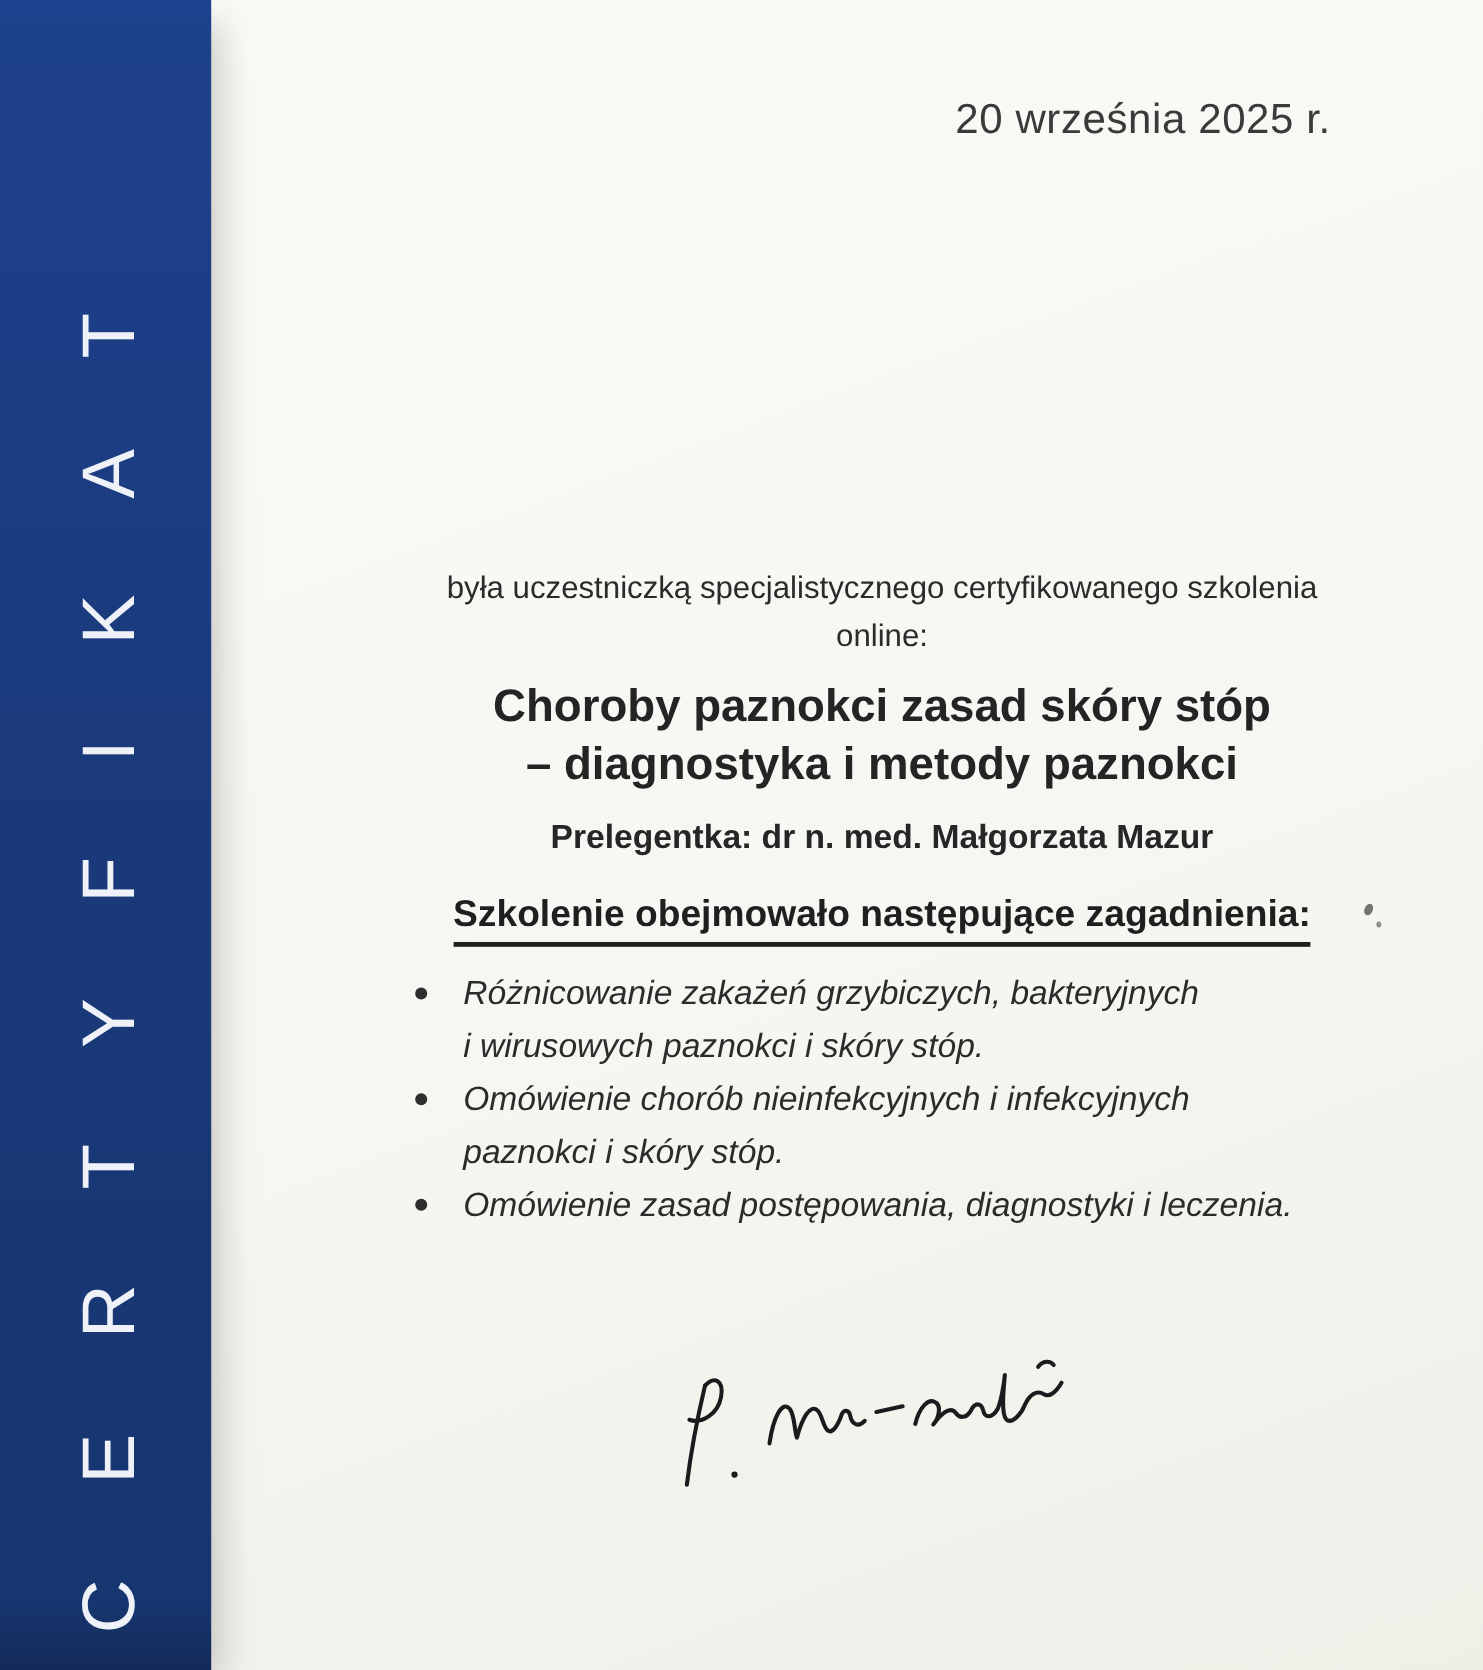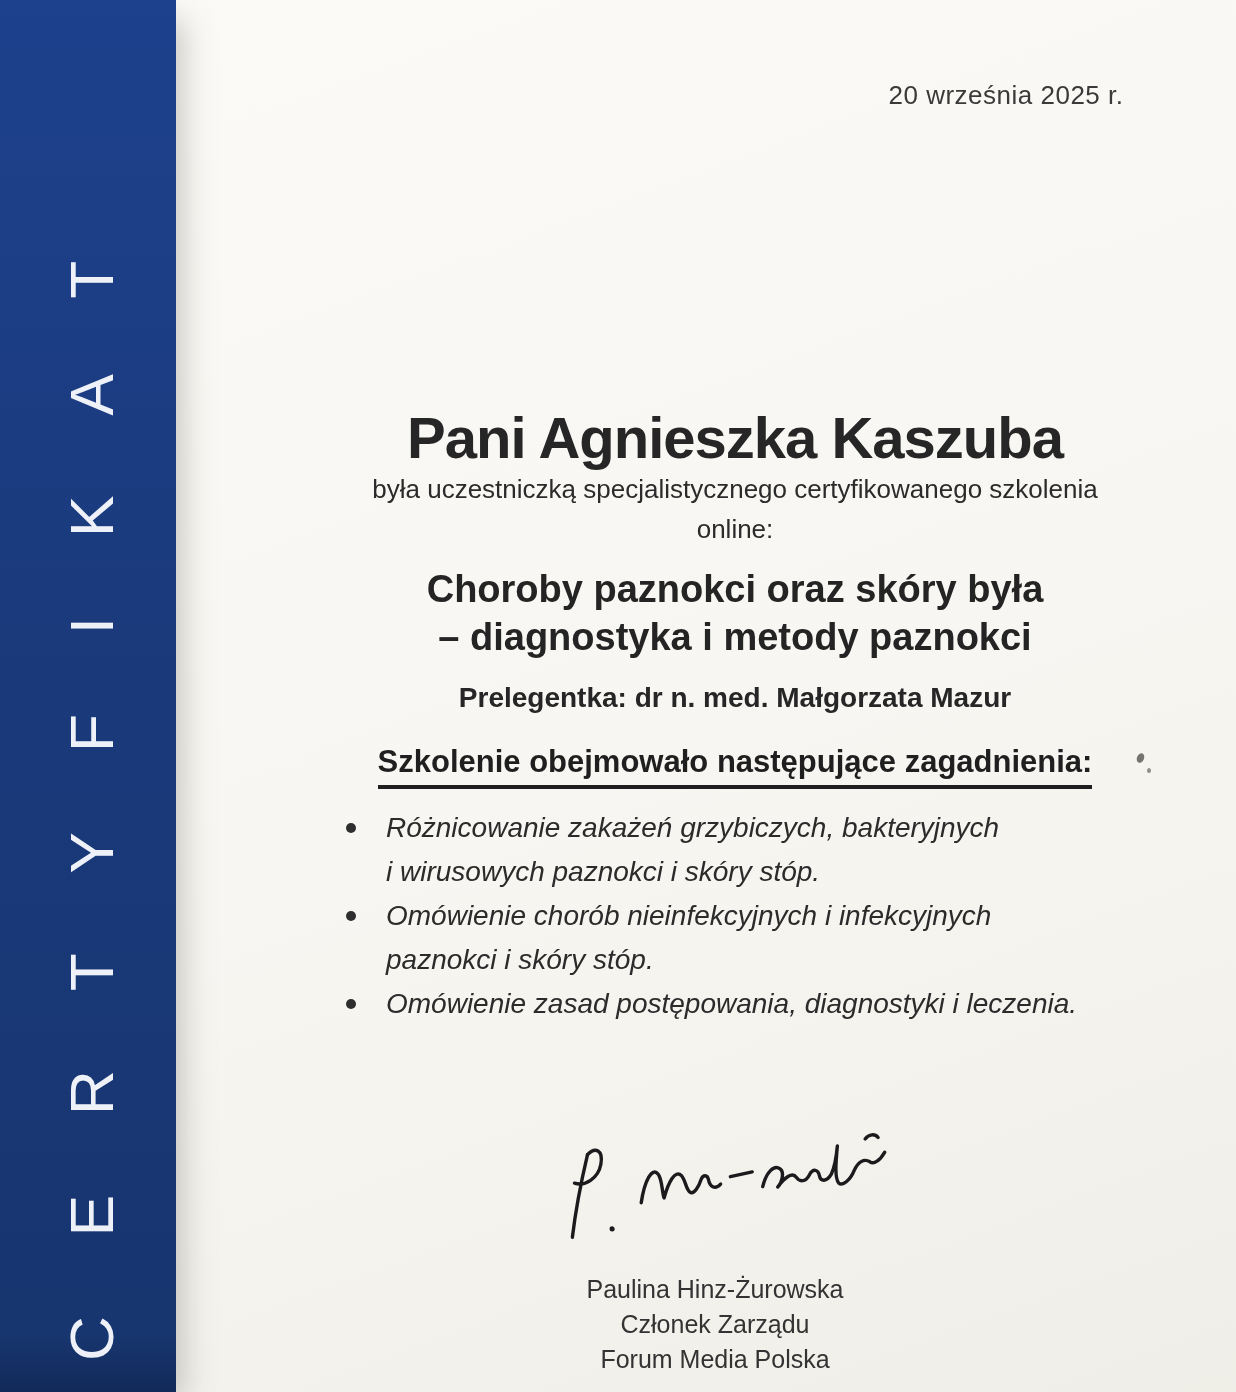--- a/index.html
+++ b/index.html
@@ -34,22 +34,22 @@
     transform: rotate(-90deg) translateX(-1392px);
     text-align:center;
     font-size:62px; font-weight:400;
     letter-spacing:80px;
     color: var(--band-text, #eef2f8);
     white-space:nowrap;
   }
 
   .date {
     position:absolute; top:80px; right:20px;
-    width:420px; text-align:center;
-    font-size:26px; color:#3a3a3a; letter-spacing:0.5px;
+    width:420px; text-align:left;
+    font-size:35px; color:#3a3a3a; letter-spacing:0.5px;
   }
 
   .centered { position:absolute; left:240px; width:990px; text-align:center; }
 
   .name      { top:404px; font-size:58px; font-weight:700; letter-spacing:-1px; color:#262626; }
   .sub1      { top:474px; font-size:26px; }
   .sub2      { top:514px; font-size:26px; }
   .course1   { top:568px; font-size:38px; font-weight:700; color:#242424; }
   .course2   { top:616px; font-size:38px; font-weight:700; color:#242424; }
   .speaker   { top:682px; font-size:28px; font-weight:700; color:#262626; }
@@ -97,27 +97,26 @@
 <body>
 
 <div class="page">
 
   <aside class="band">
     <div class="band-text">CERTYFIKAT</div>
   </aside>
 
   <div class="date">20 września 2025 r.</div>
 
-  <h1 class="centered name">Pani Agnieszka Kaszuba</h1>
 
   <p class="centered sub1">była uczestniczką specjalistycznego certyfikowanego szkolenia</p>
 
   <p class="centered sub2">online:</p>
 
-  <h2 class="centered course1">Choroby paznokci oraz skóry była</h2>
+  <h2 class="centered course1">Choroby paznokci zasad skóry stóp</h2>
 
   <h2 class="centered course2">– diagnostyka i metody paznokci</h2>
 
   <p class="centered speaker">Prelegentka: dr n. med. Małgorzata Mazur</p>
 
   <div class="centered heading-wrap">
     <span class="heading">Szkolenie obejmowało następujące zagadnienia:</span>
   </div>
 
   <ul class="topics">
@@ -143,22 +142,17 @@
       <path d="M44,22 C38,44 30,78 26,104"></path>
       <path d="M44,22 C52,14 60,18 57,32 C54,46 40,54 30,50"></path>
       <circle cx="66" cy="97" r="2.6" fill="#1b1b1d" stroke="none"></circle>
       <path d="M96,72 C100,50 108,36 114,44 C118,50 117,62 119,68 C124,52 131,40 137,46 C141,50 141,60 145,63 C149,66 154,58 157,50 C159,46 163,46 164,51 C165,58 170,62 176,56"></path>
       <path d="M186,49 L208,45"></path>
       <path d="M218,60 C222,46 230,38 236,43 C240,46 238,56 233,61 C240,52 248,46 252,52 C255,57 261,57 265,50 C269,43 274,45 275,51 C276,57 282,58 287,50 C290,44 293,30 294,22 C292,38 290,54 294,59 C298,63 306,56 310,47 C314,39 320,35 326,39 C330,42 336,38 341,30"></path>
       <path d="M322,16 C326,11 332,11 335,15"></path>
     </g>
   </svg>
 
-  <div class="footer">
-    <div>Paulina Hinz-Żurowska</div>
-    <div>Członek Zarządu</div>
-    <div>Forum Media Polska</div>
-  </div>
 
   <div class="speck speck-a"></div>
   <div class="speck speck-b"></div>
 
 </div>
 
 </body></html>

